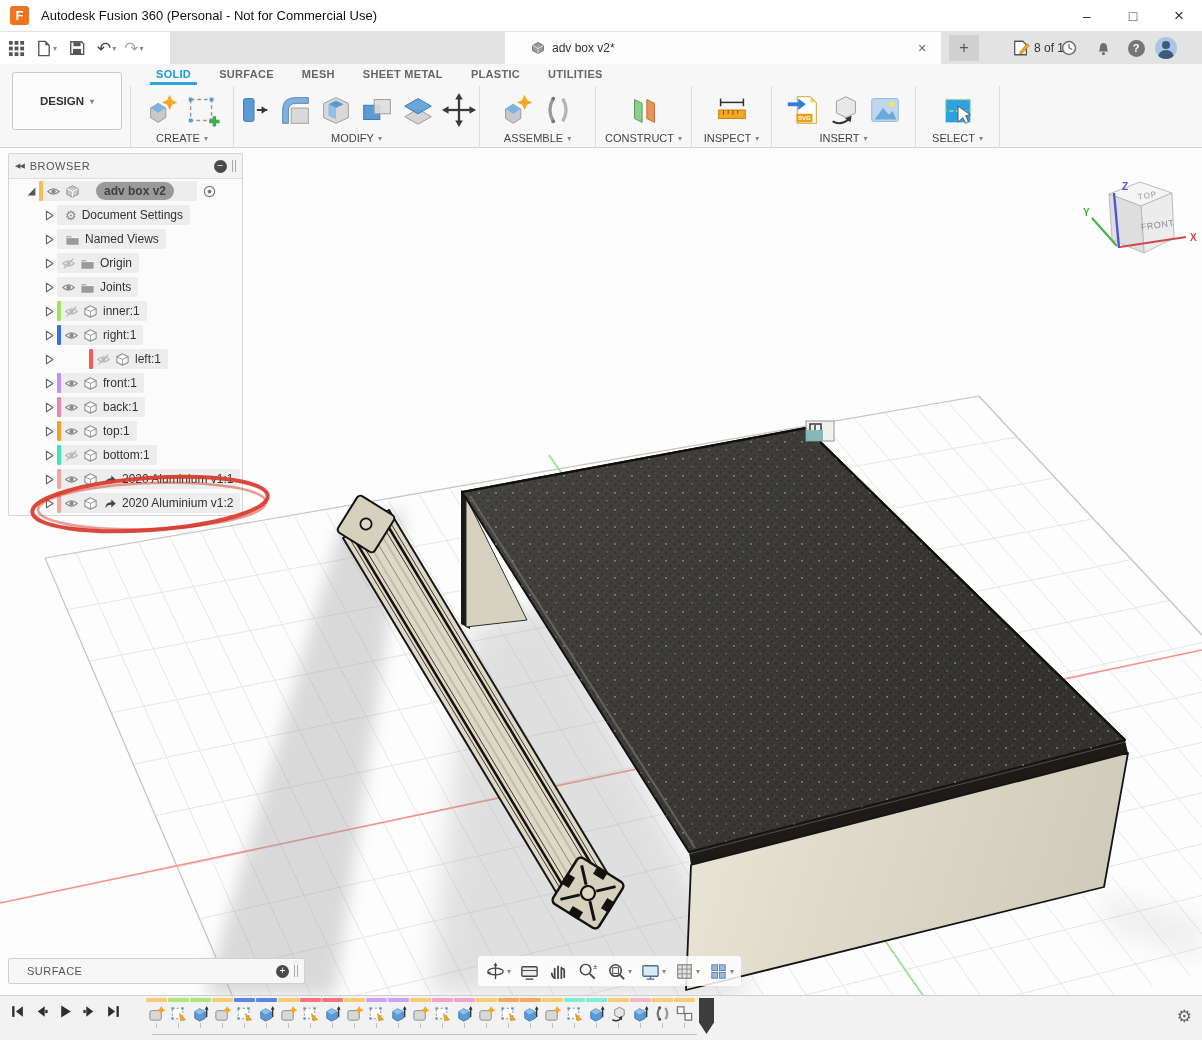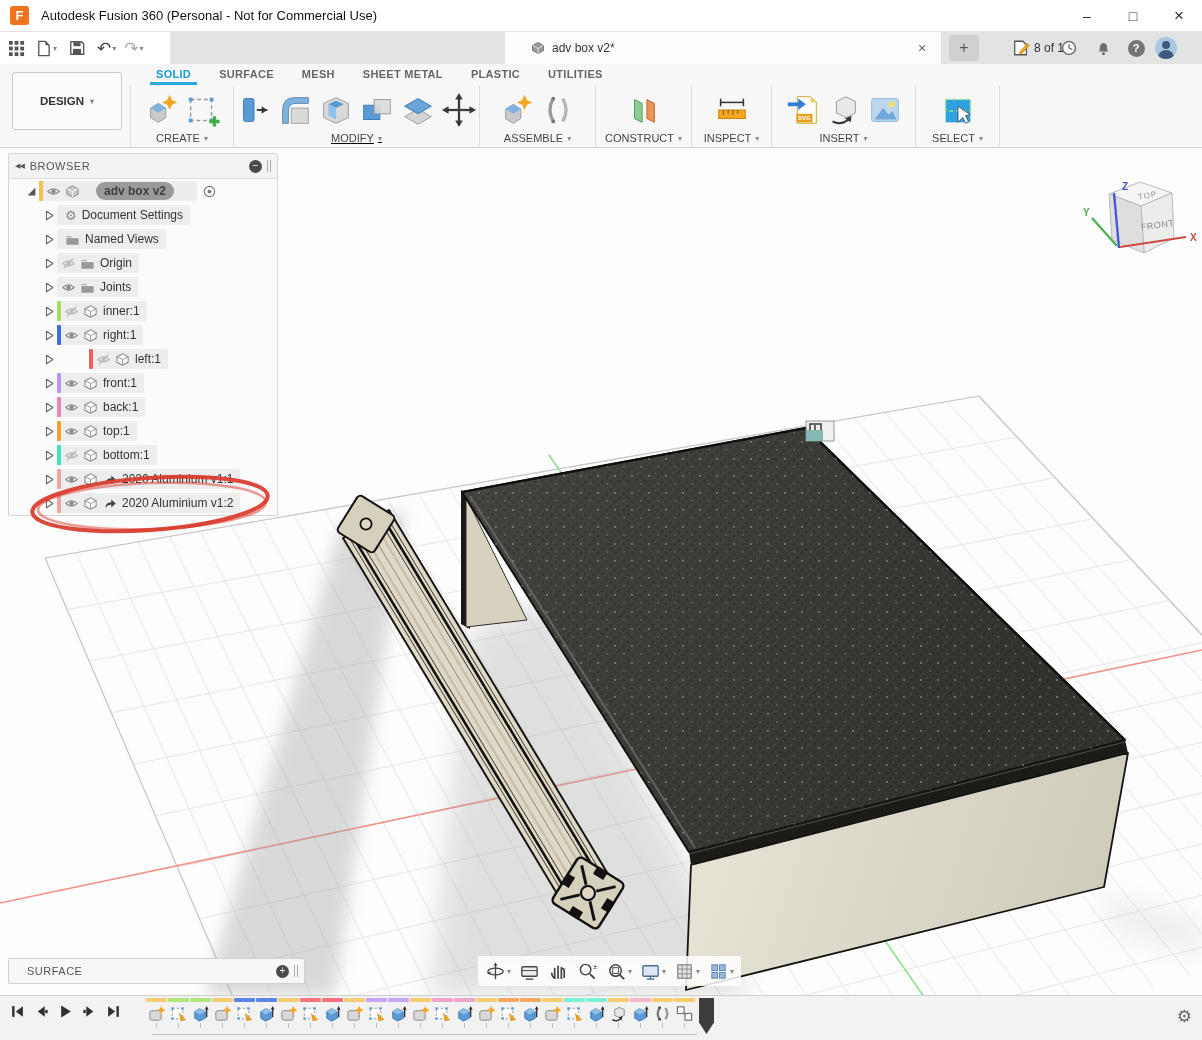--- a/index.html
+++ b/index.html
@@ -33,21 +33,21 @@
   .rtab.active { color:#1a9ad6; }
   .rtab.active::after { content:""; position:absolute; left:8px; right:8px; bottom:0; height:3px; background:#2ba8e0; }
   .design-btn { position:absolute; left:12px; top:8px; width:110px; height:58px; border:1px solid #c9c9c9; border-radius:3px; background:#fbfbfb; display:flex; align-items:center; justify-content:center; font-size:11.5px; font-weight:bold; color:#333; gap:5px; }
   .groups { display:flex; padding-left:130px; height:62px; }
   .rgroup { display:flex; flex-direction:column; align-items:center; justify-content:flex-start; border-right:1px solid #dcdcdc; padding-top:2px; }
   .rgroup:first-child { border-left:1px solid #dcdcdc;text-align:center; }
   .gicons { display:flex; gap:3px; align-items:center; flex:1; }
   .glabel { font-size:11px; color:#444; padding-bottom:4px; display:flex; align-items:center; gap:3px; }
   .canvas { position:relative; width:1202px; height:847px; background:#fdfdfd; }
   .scene { position:absolute; left:0; top:0; }
-  .browser { position:absolute; left:8px; top:5px; width:270px; background:rgba(251,251,251,.95); border:1px solid #d5d5d5; border-radius:2px; z-index:2; }
+  .browser { position:absolute; left:8px; top:5px; width:235px; background:rgba(251,251,251,.95); border:1px solid #d5d5d5; border-radius:2px; z-index:2; }
   .bheader { height:25px; background:#f3f3f3; border-bottom:1px solid #ddd; display:flex; align-items:center; padding:0 6px; }
   .bheader .btitle { font-size:11px; color:#555; letter-spacing:.5px; margin-left:6px; }
   .chev { font-size:7px; color:#555; letter-spacing:-1px; }
   .circ-btn { margin-left:auto; width:13px; height:13px; border-radius:50%; background:#4a4a4a; color:#fff; font-size:10px; line-height:12px; text-align:center; }
   .grip { width:4px; height:12px; border-left:1px solid #aaa; border-right:1px solid #aaa; margin-left:5px; }
   .brow { height:24px; display:flex; align-items:center; }
   .brow .arr { width:16px; display:flex; justify-content:center; }
   .pill { display:flex; align-items:center; background:#ededed; border-radius:2px; height:20px; padding-right:7px; }
   .cbar { width:4px; height:20px; border-radius:1px; margin-right:3px; }
   .blabel { font-size:12px; color:#333; margin-left:5px; white-space:nowrap; }
@@ -452,21 +452,21 @@
           </svg>
           <svg width="38" height="38">
             <use href="#sym-create-sketch"></use>
           </svg>
         </div>
         <div class="glabel">
           <span>CREATE</span>
           <span class="mini-caret">▾</span>
         </div>
       </div>
-      <div class="rgroup" style="width: 246px; text-decoration: underline;">
+      <div class="rgroup" style="width: 246px;">
         <div class="gicons">
           <svg width="38" height="38">
             <use href="#sym-press-pull"></use>
           </svg>
           <svg width="38" height="38">
             <use href="#sym-fillet"></use>
           </svg>
           <svg width="38" height="38">
             <use href="#sym-shell"></use>
           </svg>

